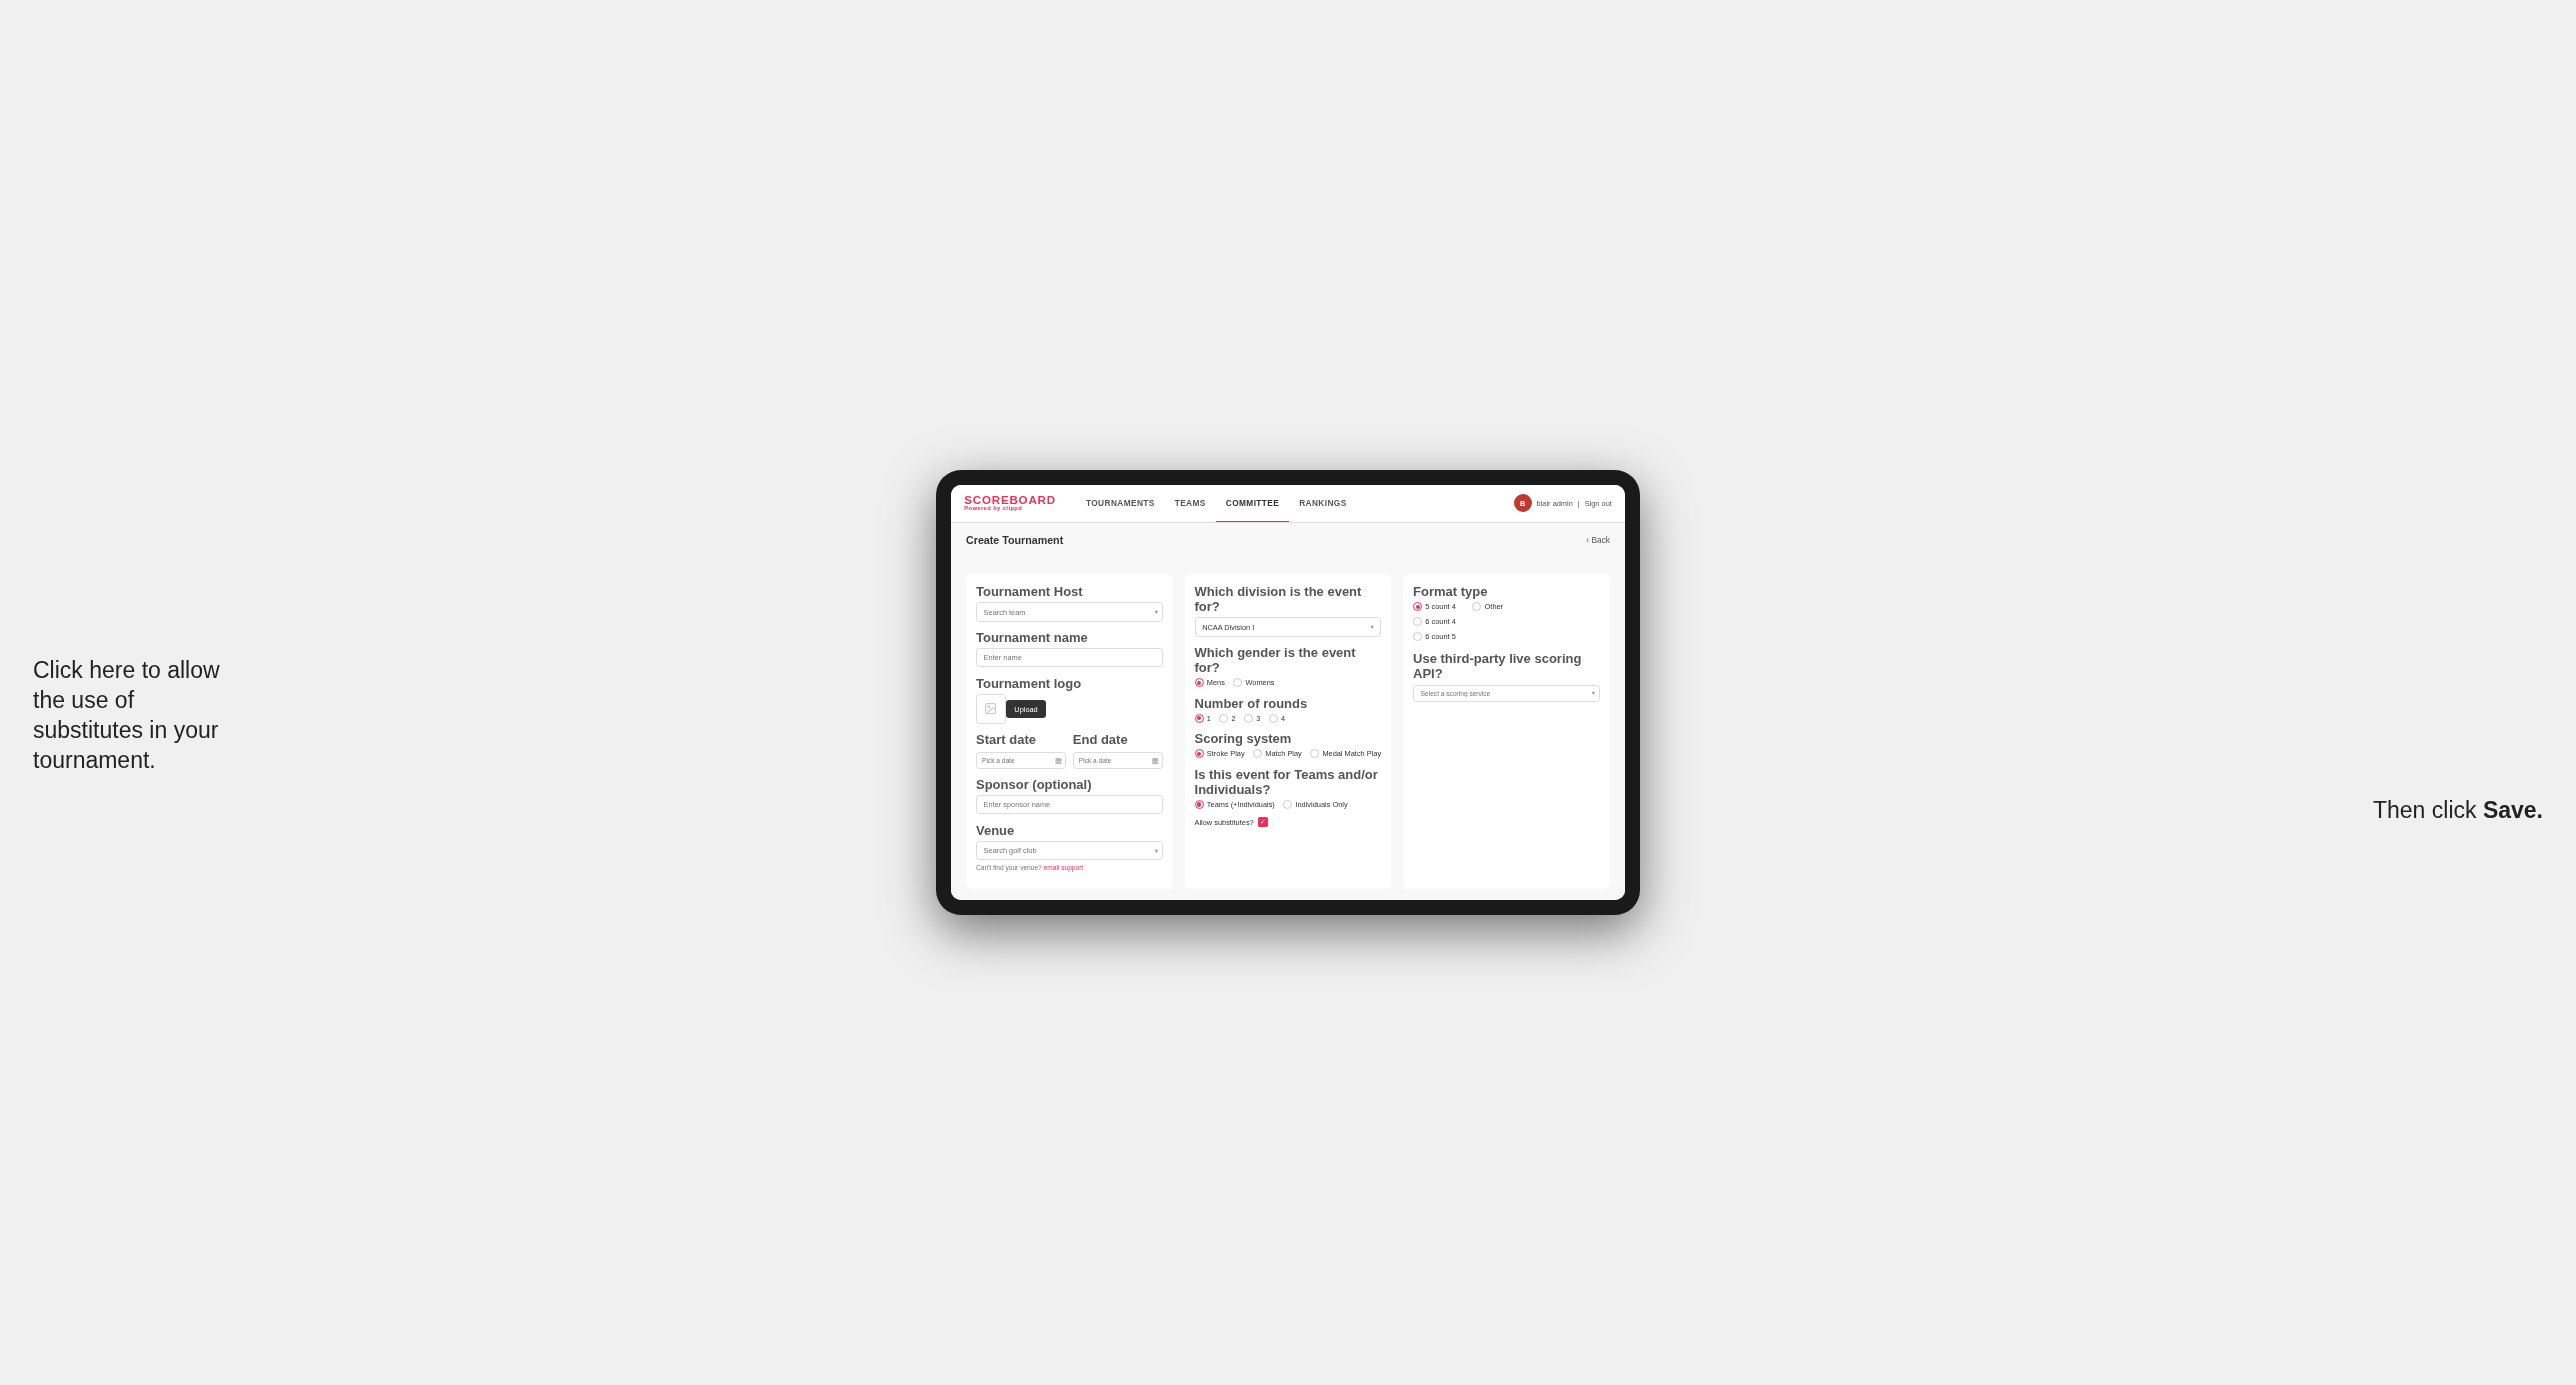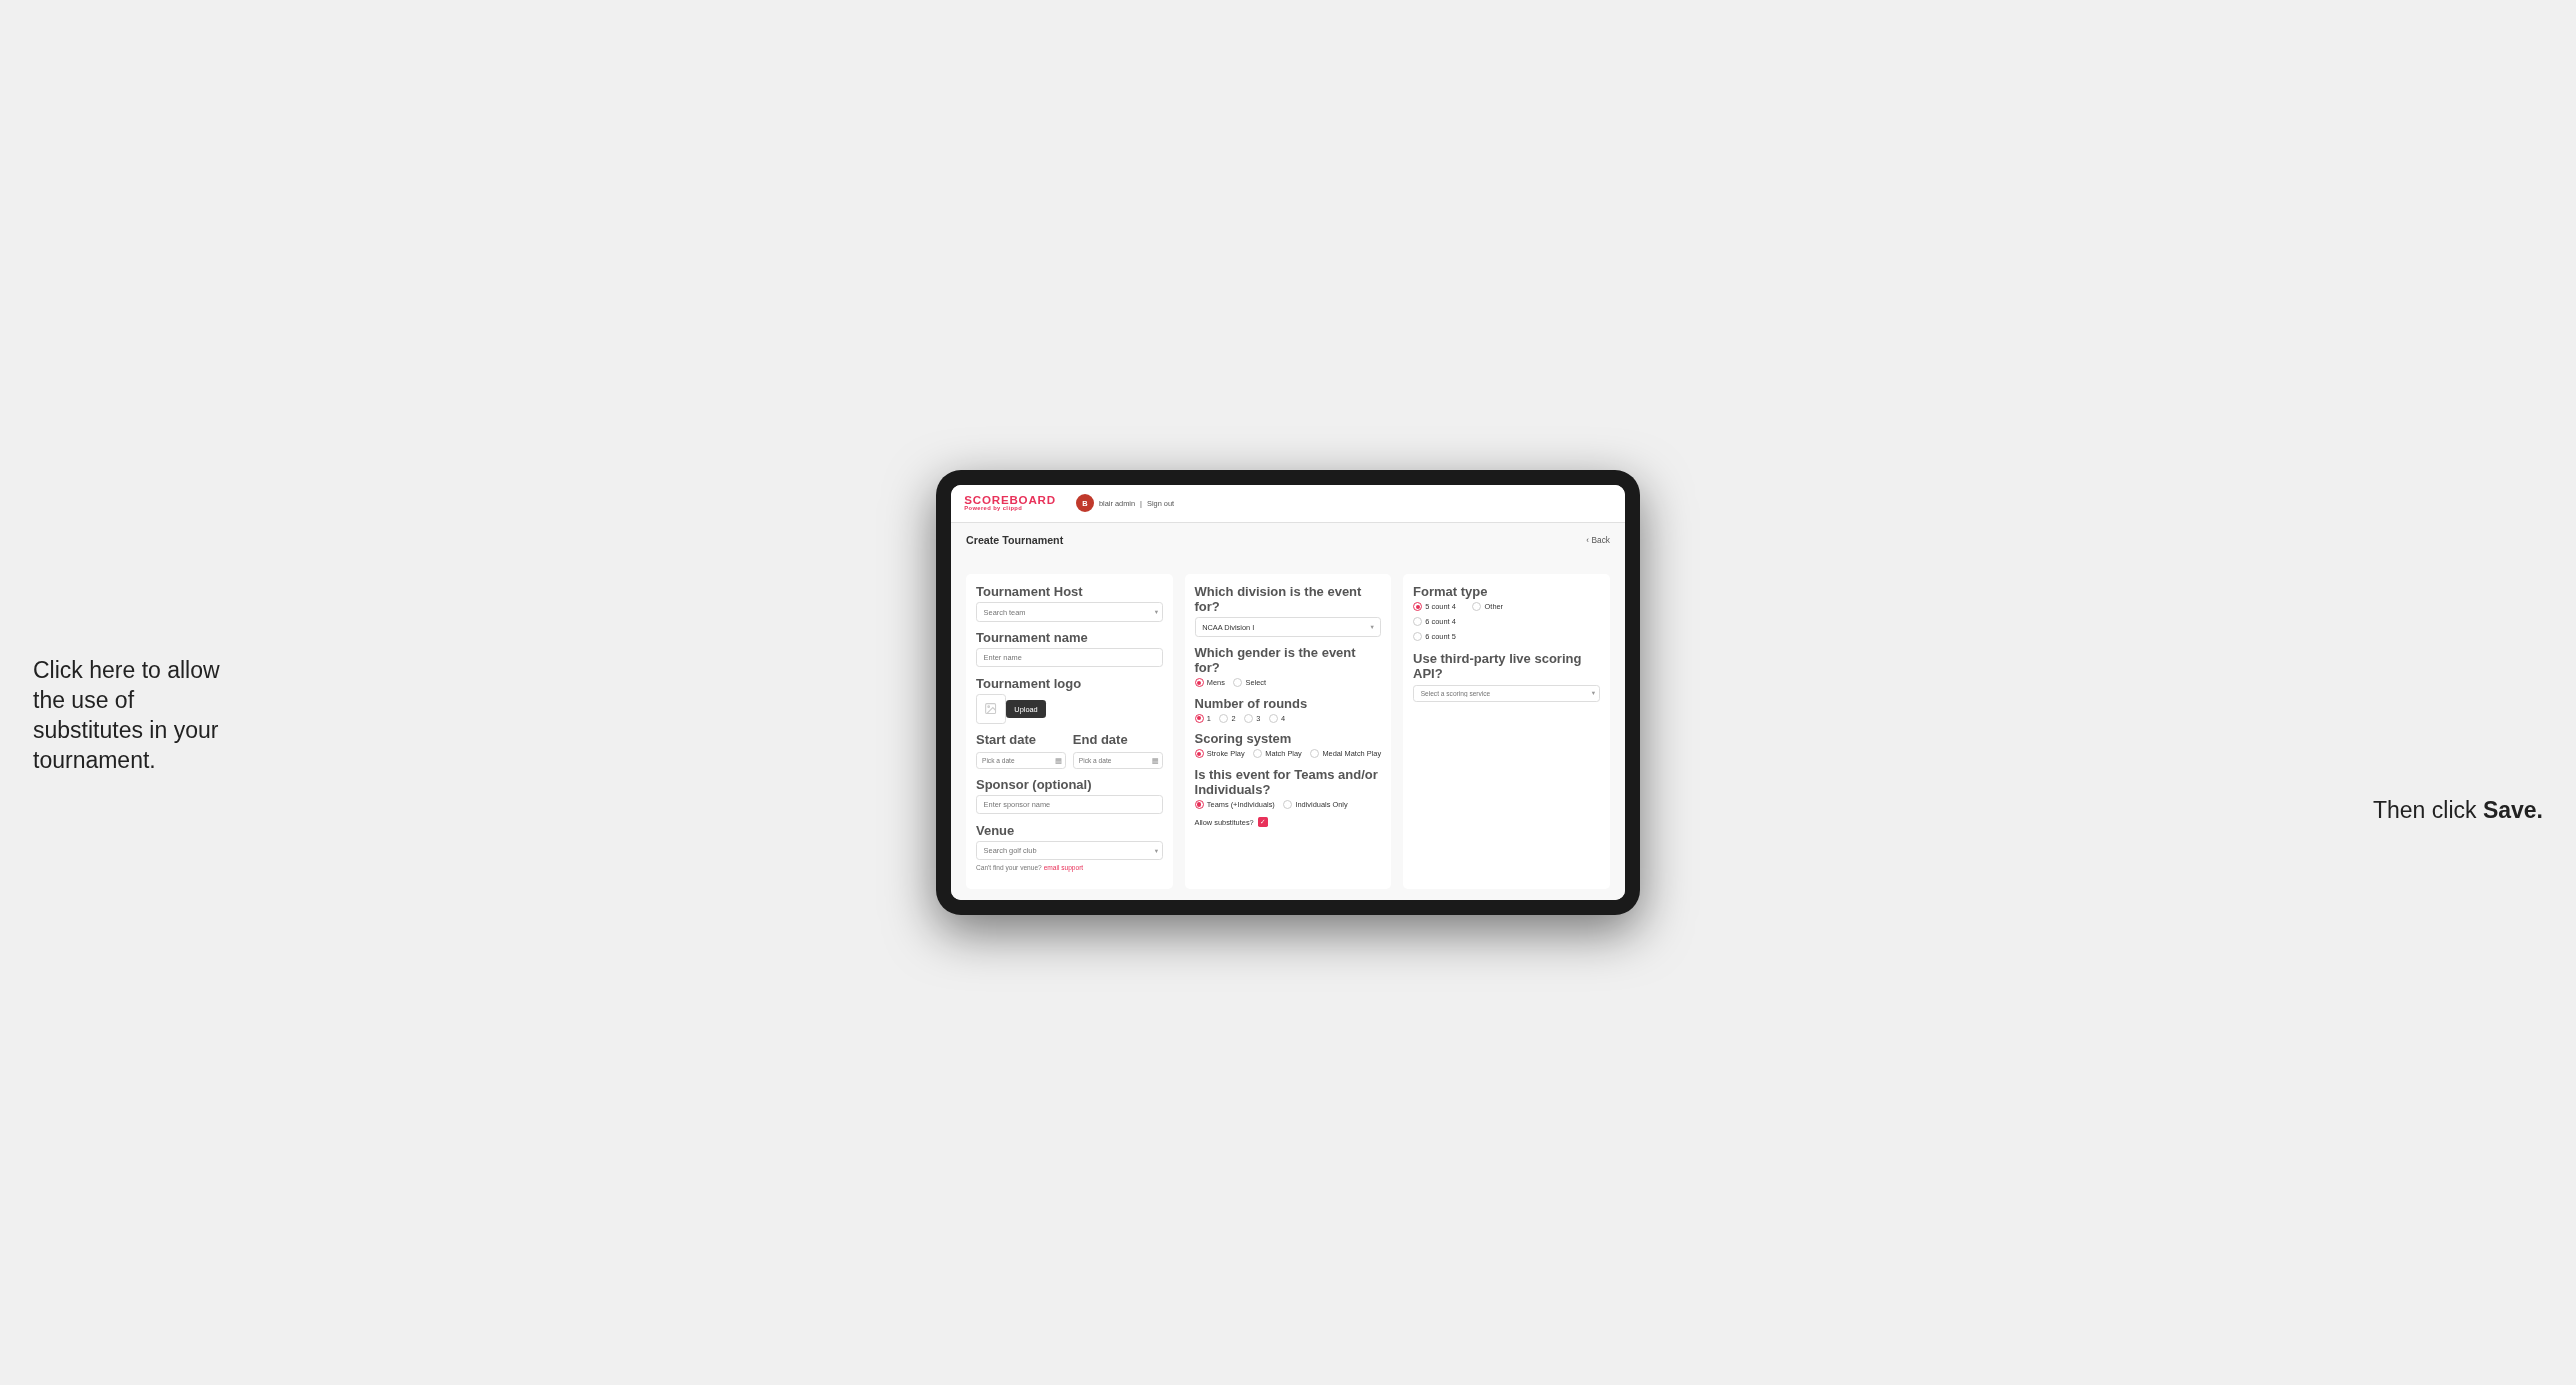--- a/index.html
+++ b/index.html
@@ -425,20 +425,26 @@
   <div class="tablet" style="margin: 0 231px;">
     <div class="tablet-screen">
 
       <nav class="nav">
         <div class="logo">
           <span class="logo-main">SCOREBOARD</span>
           <span class="logo-powered">
             <span>Powered by</span> <span style="color:#e8325a;font-weight:700;">clippd</span>
           </span>
         </div>
+        <div class="nav-items">
+          <div class="nav-item">TOURNAMENTS</div>
+          <div class="nav-item">TEAMS</div>
+          <div class="nav-item active">COMMITTEE</div>
+          <div class="nav-item">RANKINGS</div>
+        </div>
         <div class="nav-user">
           <div class="avatar-circle">B</div>
           <span>blair admin</span>
           <span> | </span>
           <span style="cursor:pointer;">Sign out</span>
         </div>
       </nav>
 
       <div class="content">
         <div class="page-header">
@@ -523,21 +529,21 @@
 
             <div class="field-group">
               <div class="field-label">Which gender is the event for?</div>
               <div class="radio-group">
                 <label class="radio-item">
                   <div class="radio-circle selected"></div>
                   <span>Mens</span>
                 </label>
                 <label class="radio-item">
                   <div class="radio-circle"></div>
-                  <span>Select</span>
+                  <span>Womens</span>
                 </label>
               </div>
             </div>
 
             <div class="field-group">
               <div class="field-label">Number of rounds</div>
               <div class="radio-group">
                 <label class="radio-item">
                   <div class="radio-circle selected"></div>
                   <span>1</span>

